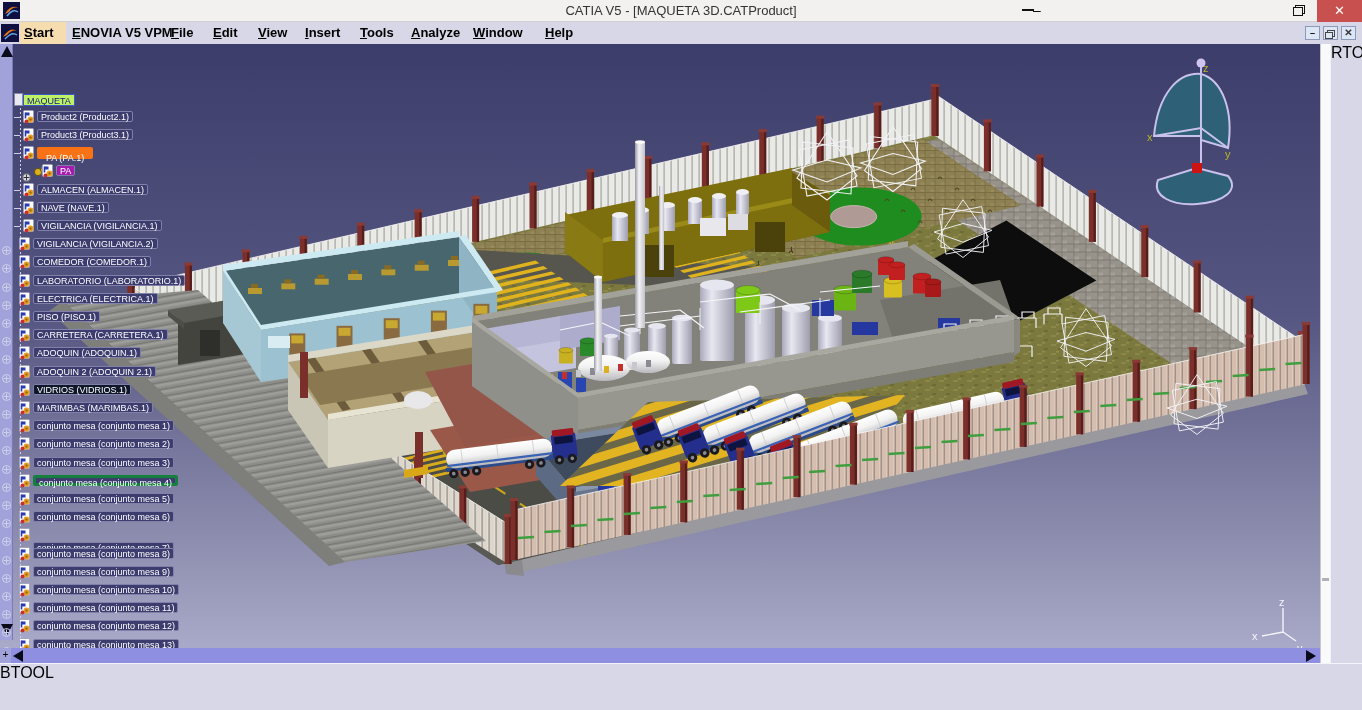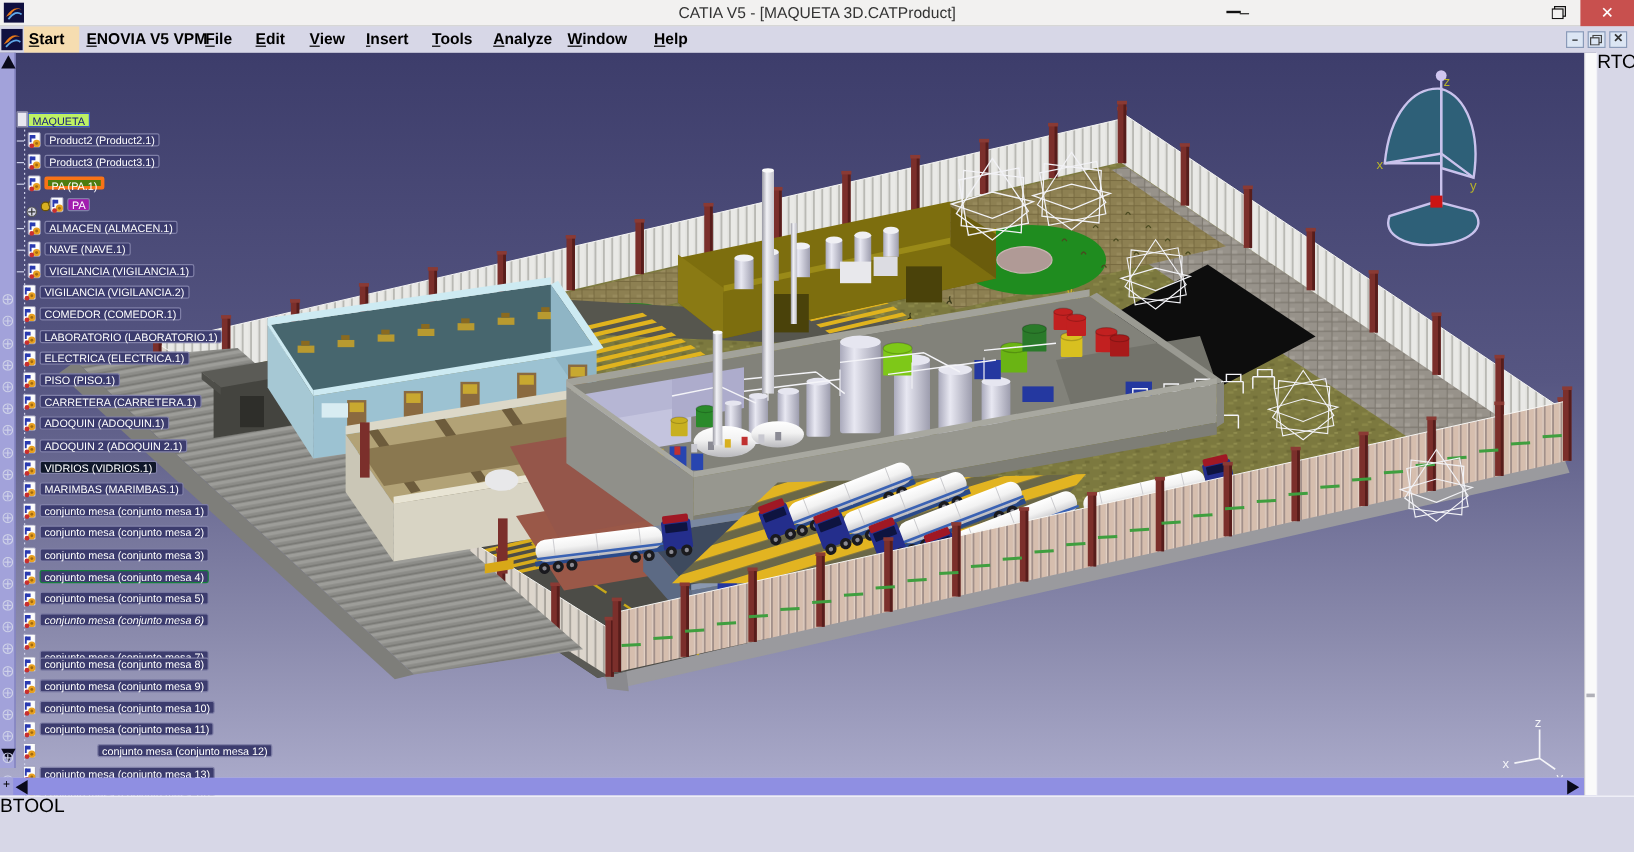--- a/index.html
+++ b/index.html
@@ -850,21 +850,21 @@
 <div style="position:absolute;left:21px;top:102.1px;width:15px;height:15px;">
       <svg width="15" height="15" viewBox="0 0 15 15" style="position:absolute;left:0;top:0">
         <rect x="2.5" y="0.5" width="10" height="12" rx="1" fill="#fdfdfd" stroke="#9a9ab8" stroke-width="0.8"></rect>
         <path d="M4.5 2.5 h4 v3 h-4 z" fill="#2a3ab0"></path>
         <path d="M4.5 2.5 v6" stroke="#2a3ab0" stroke-width="1.6"></path>
         <circle cx="9.5" cy="9.5" r="3" fill="#e8a020"></circle>
         <circle cx="9.5" cy="9.5" r="1.2" fill="#a06a10"></circle>
         <circle cx="5.5" cy="11.5" r="2" fill="#c83030"></circle>
       </svg>
     </div>
-<div style="position:absolute;left:37px;top:103.1px;height:11px;line-height:11px;background:#4d7c0f;border:3px solid #f97316;color:#fff;padding:0 3px;font-size:9px;white-space:nowrap;border-radius:2px;">PA (PA.1)</div>
+<div style="position:absolute;left:37px;top:103.1px;height:11px;line-height:11px;background:#4d7c0f;border:6px solid #f97316;color:#fff;padding:0 3px;font-size:9px;white-space:nowrap;border-radius:2px;">PA (PA.1)</div>
 <div style="position:absolute;left:22px;top:124.3px;width:9px;height:9px;"><svg width="9" height="9">
         <circle cx="4.5" cy="4.5" r="4" fill="#d8d8e8" stroke="#555" stroke-width="1"></circle>
         <path d="M1.5 4.5 h6 M4.5 1.5 v6" stroke="#333" stroke-width="1"></path>
       </svg></div>
 <div style="position:absolute;left:33px;top:121.3px;width:16px;height:14px;">
       <svg width="16" height="14" viewBox="0 0 16 14" style="position:absolute;left:0;top:0">
         <circle cx="5" cy="7" r="3.6" fill="#d8b020" stroke="#6a5208" stroke-width="1"></circle>
         <circle cx="10.5" cy="5" r="2.8" fill="#e8c830" stroke="#6a5208" stroke-width="1"></circle>
         <rect x="9" y="1" width="7" height="9" rx="1" fill="#f4f4f8" stroke="#8a8aa8" stroke-width="0.8"></rect>
       </svg>
@@ -1118,21 +1118,21 @@
 <div style="position:absolute;left:17px;top:429.7px;width:15px;height:15px;">
       <svg width="15" height="15" viewBox="0 0 15 15" style="position:absolute;left:0;top:0">
         <rect x="2.5" y="0.5" width="10" height="12" rx="1" fill="#fdfdfd" stroke="#9a9ab8" stroke-width="0.8"></rect>
         <path d="M4.5 2.5 h4 v3 h-4 z" fill="#2a3ab0"></path>
         <path d="M4.5 2.5 v6" stroke="#2a3ab0" stroke-width="1.6"></path>
         <circle cx="9.5" cy="9.5" r="3" fill="#e8a020"></circle>
         <circle cx="9.5" cy="9.5" r="1.2" fill="#a06a10"></circle>
         <circle cx="5.5" cy="11.5" r="2" fill="#c83030"></circle>
       </svg>
     </div>
-<div style="position:absolute;left:33px;top:430.7px;height:11px;line-height:11px;background:#3c3c6e;border:1px solid #15803d;color:#fff;padding:0 3px;font-size:9px;white-space:nowrap;border-radius:2px;">conjunto mesa (conjunto mesa 4)</div>
+<div style="position:absolute;left:33px;top:430.7px;height:11px;line-height:11px;background:#3c3c6e;border:3px solid #15803d;color:#fff;padding:0 3px;font-size:9px;white-space:nowrap;border-radius:2px;">conjunto mesa (conjunto mesa 4)</div>
 <div style="position:absolute;left:2px;top:451.9px;width:9px;height:9px;"><svg width="9" height="9">
         <circle cx="4.5" cy="4.5" r="4" fill="none" stroke="#cdd0e8" stroke-width="1"></circle>
         <path d="M1.5 4.5 h6 M4.5 1.5 v6" stroke="#cdd0e8" stroke-width="1"></path>
       </svg></div>
 <div style="position:absolute;left:17px;top:447.9px;width:15px;height:15px;">
       <svg width="15" height="15" viewBox="0 0 15 15" style="position:absolute;left:0;top:0">
         <rect x="2.5" y="0.5" width="10" height="12" rx="1" fill="#fdfdfd" stroke="#9a9ab8" stroke-width="0.8"></rect>
         <path d="M4.5 2.5 h4 v3 h-4 z" fill="#2a3ab0"></path>
         <path d="M4.5 2.5 v6" stroke="#2a3ab0" stroke-width="1.6"></path>
         <circle cx="9.5" cy="9.5" r="3" fill="#e8a020"></circle>
@@ -1148,21 +1148,21 @@
 <div style="position:absolute;left:17px;top:466.1px;width:15px;height:15px;">
       <svg width="15" height="15" viewBox="0 0 15 15" style="position:absolute;left:0;top:0">
         <rect x="2.5" y="0.5" width="10" height="12" rx="1" fill="#fdfdfd" stroke="#9a9ab8" stroke-width="0.8"></rect>
         <path d="M4.5 2.5 h4 v3 h-4 z" fill="#2a3ab0"></path>
         <path d="M4.5 2.5 v6" stroke="#2a3ab0" stroke-width="1.6"></path>
         <circle cx="9.5" cy="9.5" r="3" fill="#e8a020"></circle>
         <circle cx="9.5" cy="9.5" r="1.2" fill="#a06a10"></circle>
         <circle cx="5.5" cy="11.5" r="2" fill="#c83030"></circle>
       </svg>
     </div>
-<div style="position:absolute;left:33px;top:467.1px;height:11px;line-height:11px;background:#3c3c6e;border:1px solid #8080a8;color:#fff;padding:0 3px;font-size:9px;white-space:nowrap;border-radius:2px;font-style:italic;">conjunto mesa (conjunto mesa 6)</div>
+<div style="position:absolute;left:33px;top:467.1px;height:11px;line-height:11px;background:#3c3c6e;border:1px solid #8080a8;color:#fff;padding:0 3px;font-size:9px;white-space:nowrap;border-radius:2px;">conjunto mesa (conjunto mesa 6)</div>
 <div style="position:absolute;left:2px;top:488.3px;width:9px;height:9px;"><svg width="9" height="9">
         <circle cx="4.5" cy="4.5" r="4" fill="none" stroke="#cdd0e8" stroke-width="1"></circle>
         <path d="M1.5 4.5 h6 M4.5 1.5 v6" stroke="#cdd0e8" stroke-width="1"></path>
       </svg></div>
 <div style="position:absolute;left:17px;top:484.3px;width:15px;height:15px;">
       <svg width="15" height="15" viewBox="0 0 15 15" style="position:absolute;left:0;top:0">
         <rect x="2.5" y="0.5" width="10" height="12" rx="1" fill="#fdfdfd" stroke="#9a9ab8" stroke-width="0.8"></rect>
         <path d="M4.5 2.5 h4 v3 h-4 z" fill="#2a3ab0"></path>
         <path d="M4.5 2.5 v6" stroke="#2a3ab0" stroke-width="1.6"></path>
         <circle cx="9.5" cy="9.5" r="3" fill="#e8a020"></circle>
@@ -1238,21 +1238,21 @@
 <div style="position:absolute;left:17px;top:575.3px;width:15px;height:15px;">
       <svg width="15" height="15" viewBox="0 0 15 15" style="position:absolute;left:0;top:0">
         <rect x="2.5" y="0.5" width="10" height="12" rx="1" fill="#fdfdfd" stroke="#9a9ab8" stroke-width="0.8"></rect>
         <path d="M4.5 2.5 h4 v3 h-4 z" fill="#2a3ab0"></path>
         <path d="M4.5 2.5 v6" stroke="#2a3ab0" stroke-width="1.6"></path>
         <circle cx="9.5" cy="9.5" r="3" fill="#e8a020"></circle>
         <circle cx="9.5" cy="9.5" r="1.2" fill="#a06a10"></circle>
         <circle cx="5.5" cy="11.5" r="2" fill="#c83030"></circle>
       </svg>
     </div>
-<div style="position:absolute;left:33px;top:576.3px;height:11px;line-height:11px;background:#3c3c6e;border:1px solid #8080a8;color:#fff;padding:0 3px;font-size:9px;white-space:nowrap;border-radius:2px;margin-left:48px;">conjunto mesa (conjunto mesa 12)</div>
+<div style="position:absolute;left:33px;top:576.3px;height:11px;line-height:11px;background:#3c3c6e;border:1px solid #8080a8;color:#fff;padding:0 3px;font-size:9px;white-space:nowrap;border-radius:2px;">conjunto mesa (conjunto mesa 12)</div>
 <div style="position:absolute;left:2px;top:597.5px;width:9px;height:9px;"><svg width="9" height="9">
         <circle cx="4.5" cy="4.5" r="4" fill="none" stroke="#cdd0e8" stroke-width="1"></circle>
         <path d="M1.5 4.5 h6 M4.5 1.5 v6" stroke="#cdd0e8" stroke-width="1"></path>
       </svg></div>
 <div style="position:absolute;left:17px;top:593.5px;width:15px;height:15px;">
       <svg width="15" height="15" viewBox="0 0 15 15" style="position:absolute;left:0;top:0">
         <rect x="2.5" y="0.5" width="10" height="12" rx="1" fill="#fdfdfd" stroke="#9a9ab8" stroke-width="0.8"></rect>
         <path d="M4.5 2.5 h4 v3 h-4 z" fill="#2a3ab0"></path>
         <path d="M4.5 2.5 v6" stroke="#2a3ab0" stroke-width="1.6"></path>
         <circle cx="9.5" cy="9.5" r="3" fill="#e8a020"></circle>

